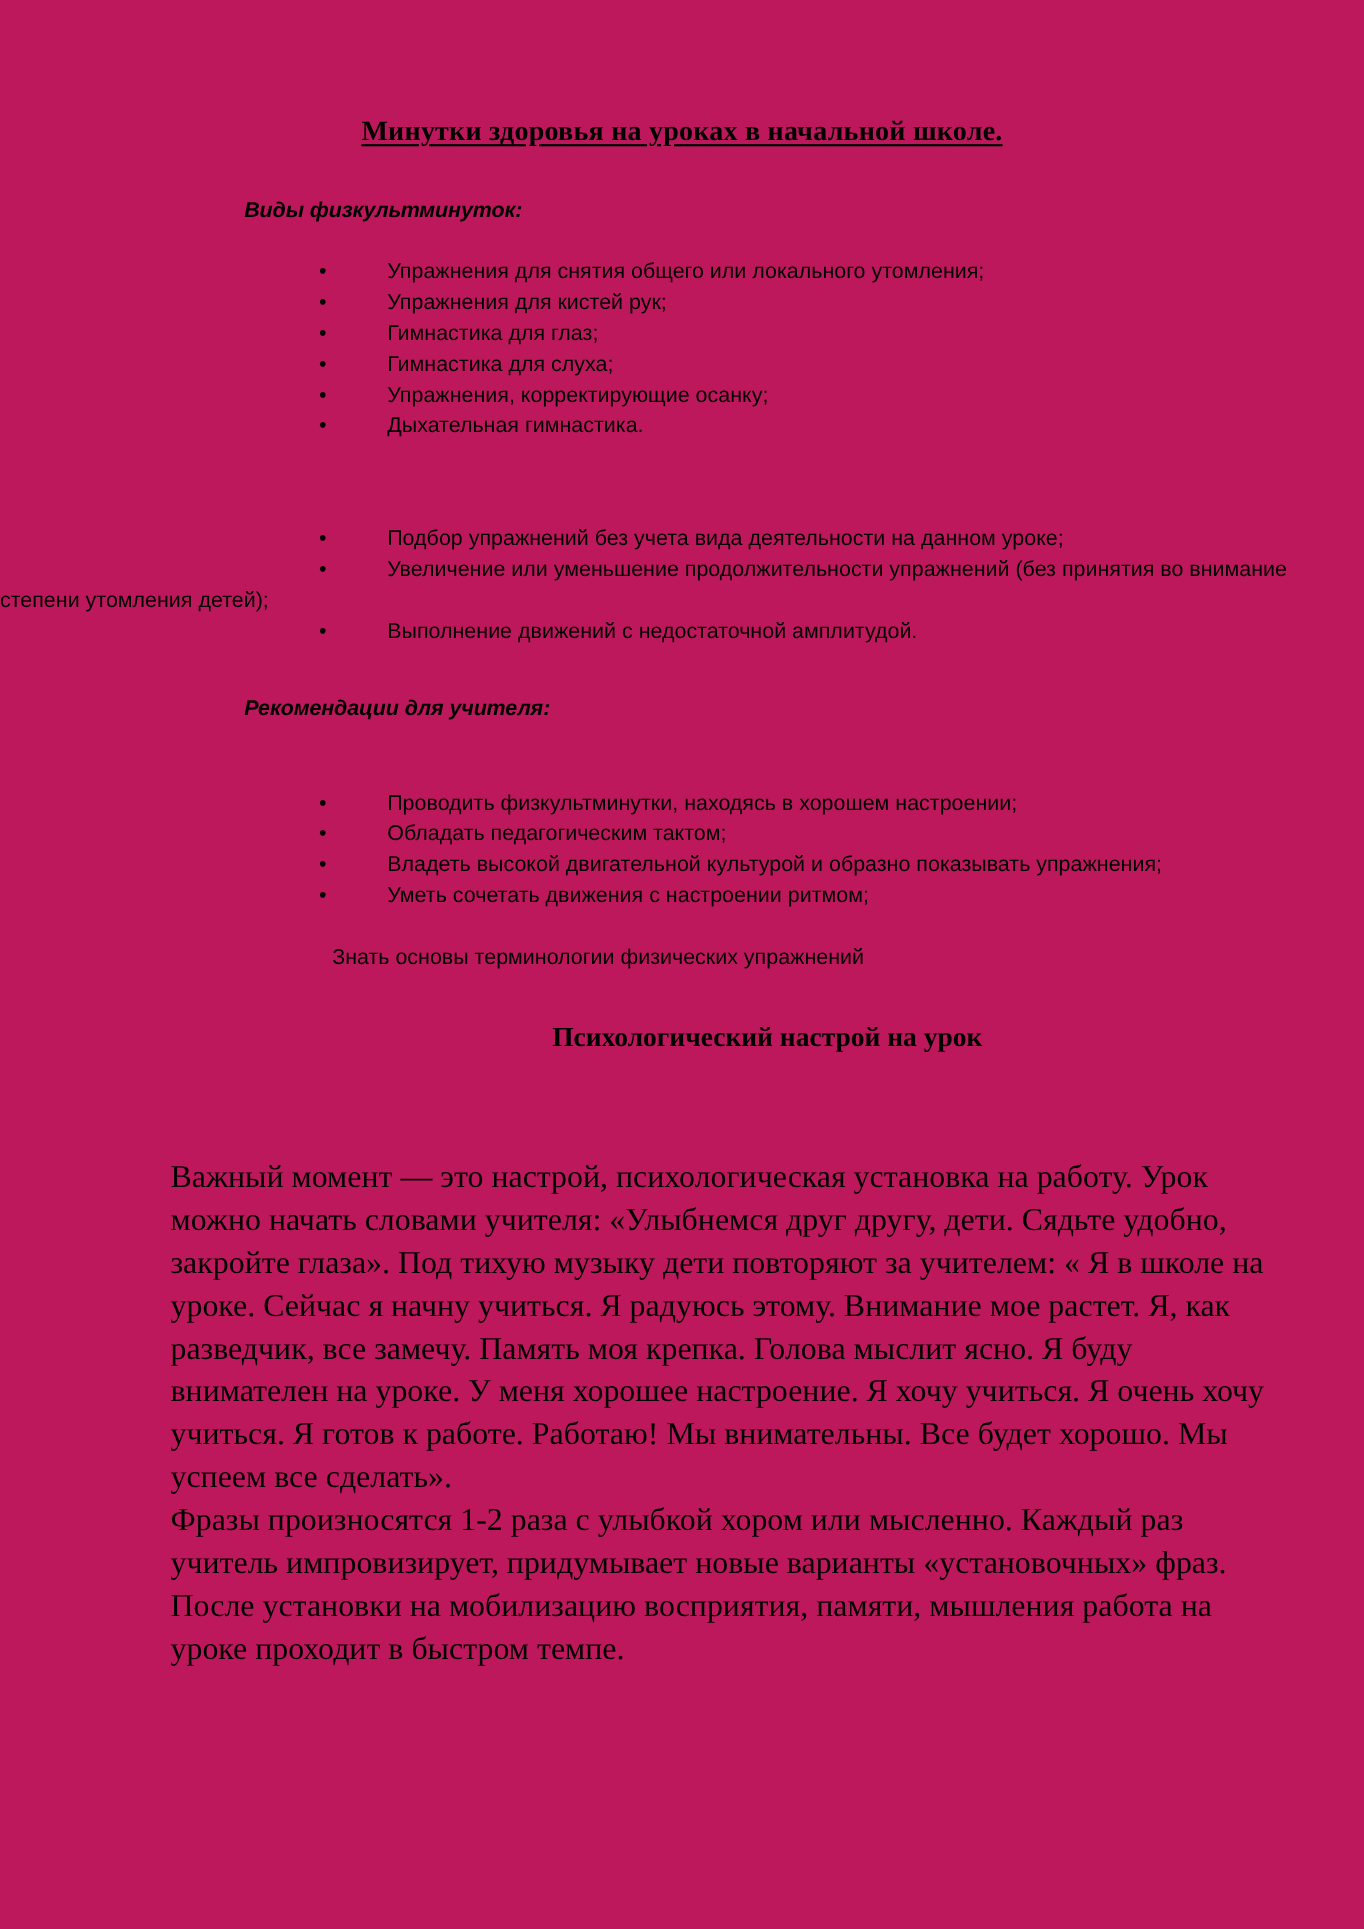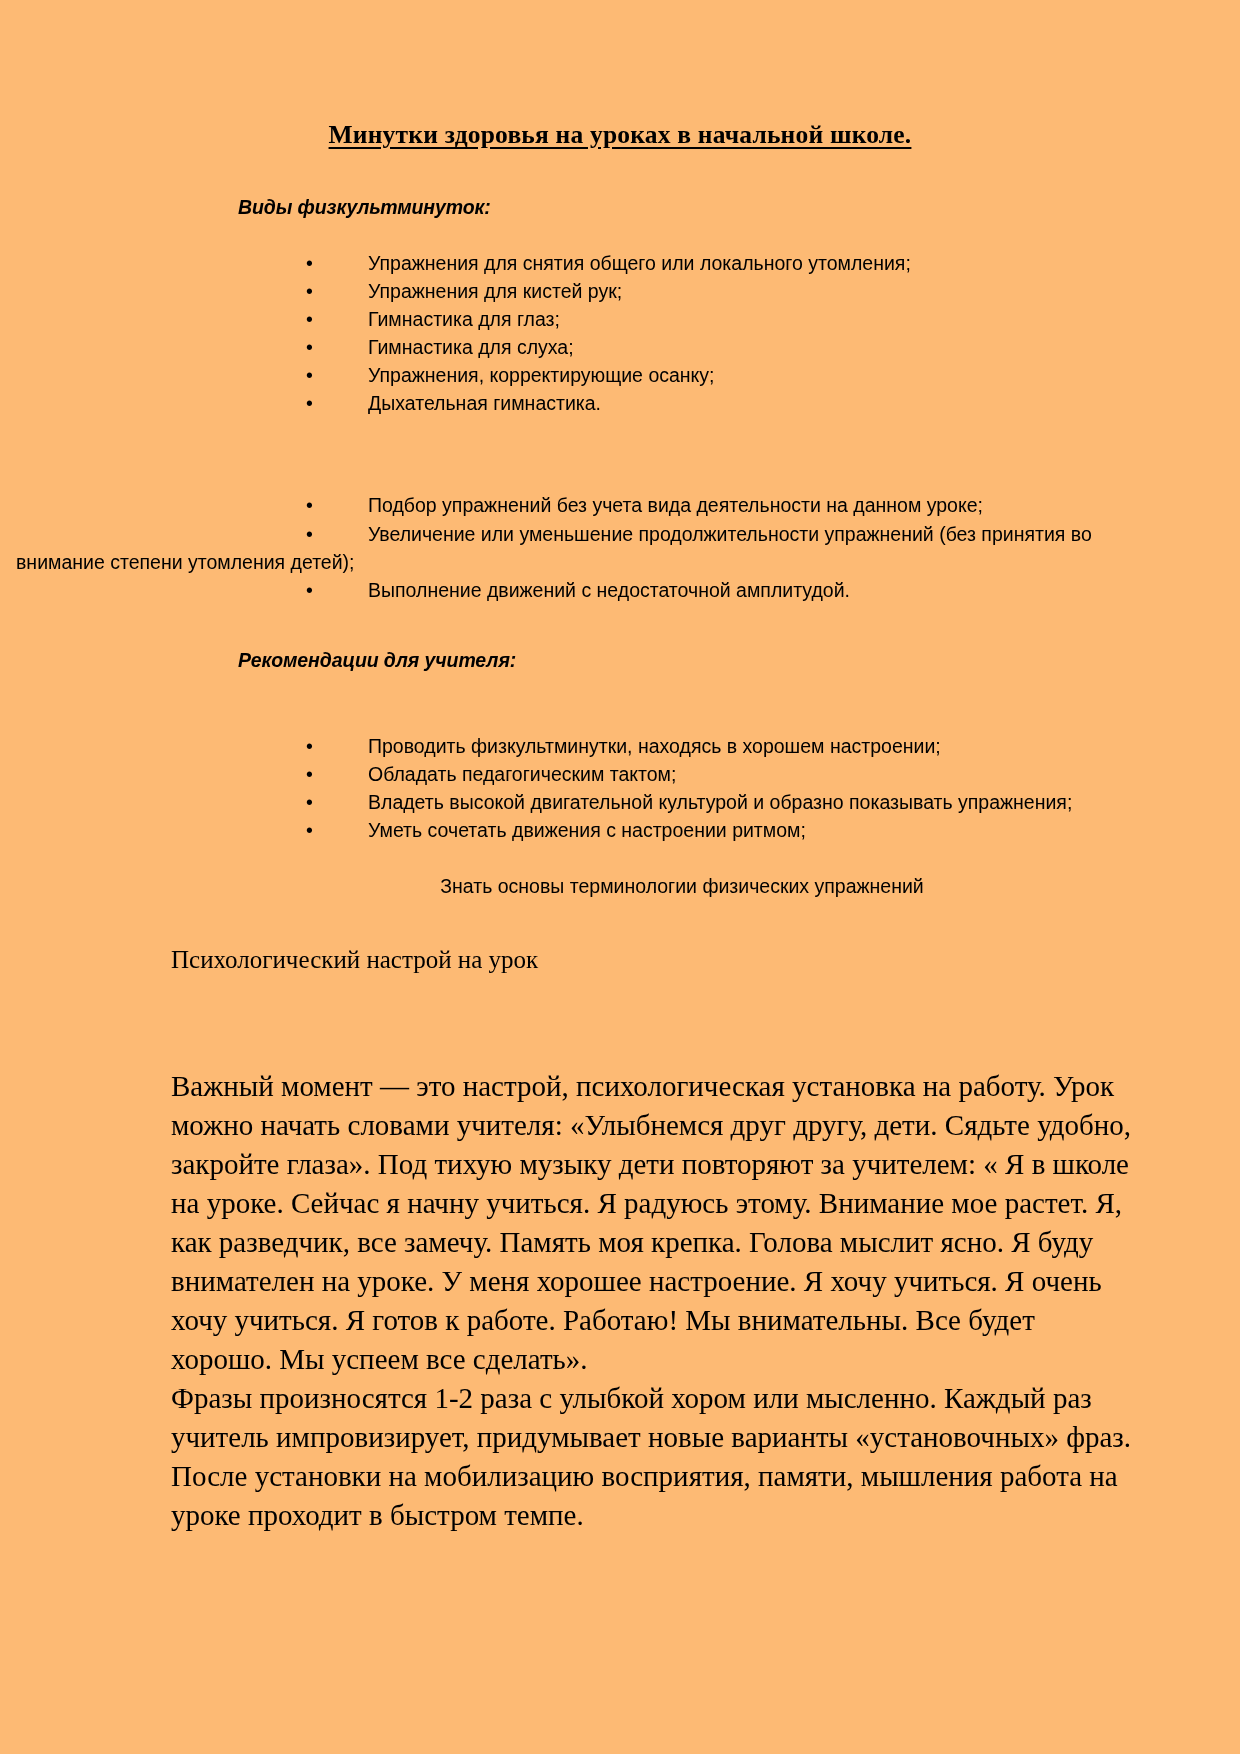--- a/index.html
+++ b/index.html
@@ -11,23 +11,23 @@
     width: 1240px;
     height: 1754px;
     font-family: "Liberation Sans", sans-serif;
     color: #000000;
     -webkit-font-smoothing: antialiased;
   }
   .page {
     position: relative;
     width: 1240px;
     height: 1754px;
-    background: #fdba74;
+    background: #be185d;
     box-sizing: border-box;
-    padding: 16px;
+    padding: 0;
     overflow: hidden;
   }
 
   
   .doc-title {
     font-family: "Liberation Serif", serif;
     font-weight: bold;
     font-size: 25.5px;
     text-align: center;
     text-decoration: underline;
@@ -95,35 +95,36 @@
   ul.bullets > li.hang .bullet-dot {
     left: 290px;
   }
   .spacer-md { height: 30px; }
   .spacer-lg { height: 44px; }
   .spacer-xl { height: 62px; }
 
   .centered-line {
     font-family: "Liberation Sans", sans-serif;
     font-size: 19.5px;
-    text-align: center;
+    text-align: left;
     margin: 0;
     line-height: 1.3;
     padding-left: 80px;
     padding-right: 120px;
   }
 
   
   .heading2 {
     font-family: "Liberation Serif", serif;
-    font-weight: normal;
+    font-weight: bold;
     font-size: 25px;
     margin: 0;
     padding-left: 155px;
     line-height: 1.25;
+    text-align: center;
   }
 
   
   .prose {
     font-family: "Liberation Serif", serif;
     font-size: 29px;
     line-height: 1.345;
     padding-left: 155px;
     padding-right: 82px;
     margin: 0;

